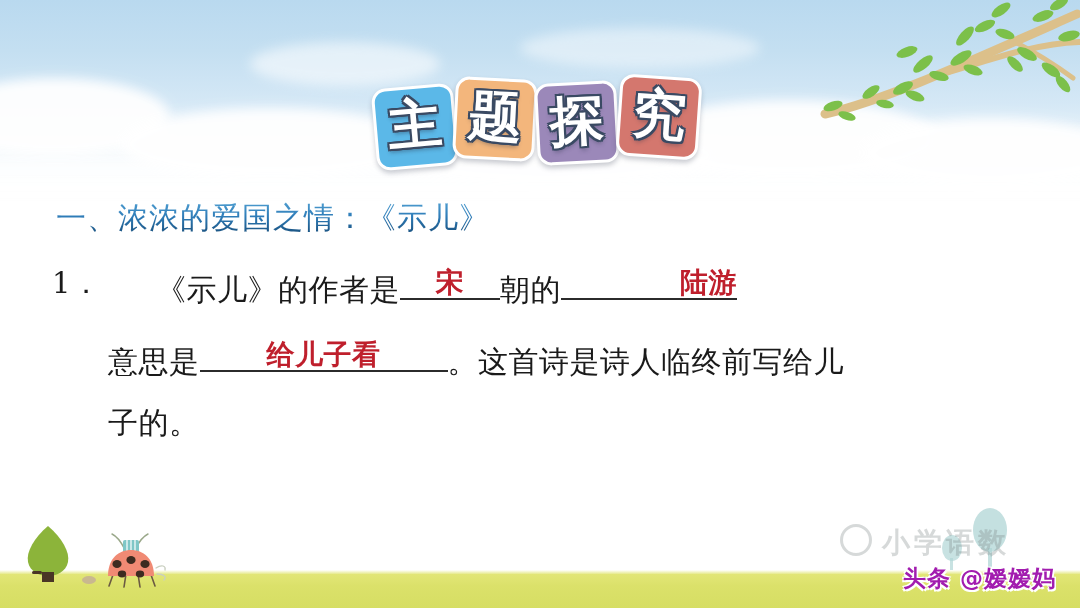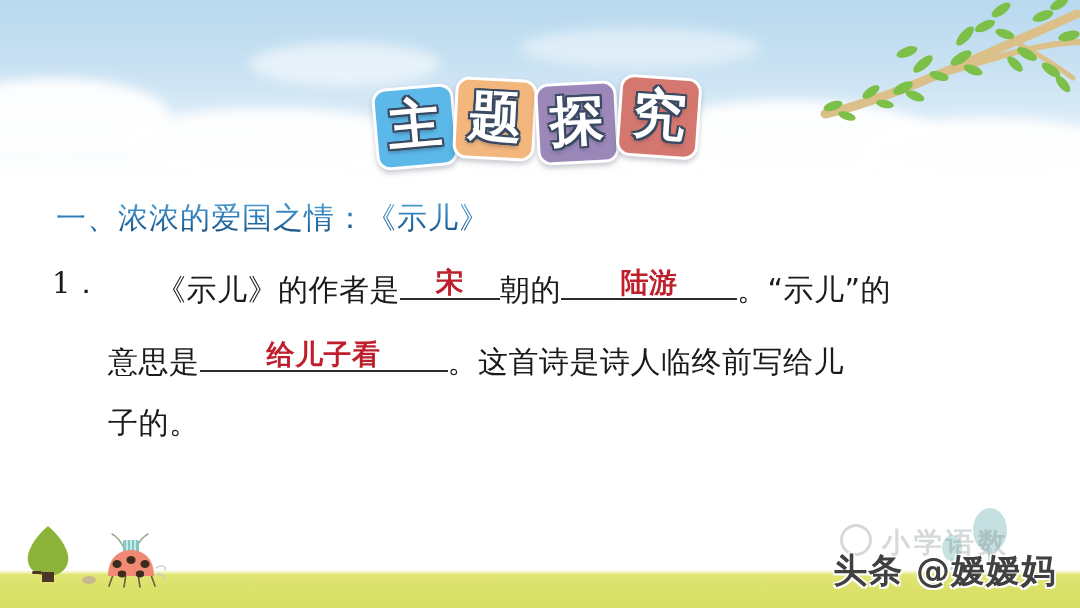--- a/index.html
+++ b/index.html
@@ -162,21 +162,21 @@
     left: 0;
     right: 0;
     bottom: 1px;
     font-size: 28px;
     font-weight: 700;
     color: #bf1f2c;
     font-family: "DejaVu Sans", "Liberation Sans", sans-serif;
     white-space: nowrap;
   }
   .blank-sm { width: 100px; }
-  .blank-md { width: 176px; }
+  .blank-md { width: 176px; text-align: right; }
   .blank-lg { width: 248px; }
 
   
   .grass {
     position: absolute;
     left: 0;
     bottom: 0;
     width: 1080px;
     height: 34px;
     background: linear-gradient(to bottom, #e2e677 0%, #dbe16a 35%, #d6de63 100%);
@@ -217,23 +217,23 @@
     border: 3px solid rgba(120,130,130,.30);
     border-radius: 50%;
     margin-right: 10px;
     vertical-align: -4px;
   }
   .wm-main {
     position: absolute;
     right: 24px;
     bottom: 14px;
     font-family: "DejaVu Sans", "Liberation Sans", sans-serif;
-    font-size: 34px;
+    font-size: 23px;
     font-weight: 700;
-    color: #404040;
+    color: #a21caf;
     letter-spacing: 1px;
     white-space: nowrap;
     text-shadow:
       -1.5px -1.5px 0 #ffffff,
        1.5px -1.5px 0 #ffffff,
       -1.5px  1.5px 0 #ffffff,
        1.5px  1.5px 0 #ffffff;
   }
   .plant-deco {
     position: absolute;
@@ -306,21 +306,21 @@
     <div class="tile tile-4" style="background:#d4776e">
       <span class="tile-char">究</span>
     </div>
   </div>
 
   <div class="section-heading">一、浓浓的爱国之情：《示儿》</div>
 
   <div class="qnum">1．</div>
 
   <div class="qline line-1">
-    <span>《示儿》的作者是</span><span class="blank blank-sm"><span class="ans">宋</span></span><span>朝的</span><span class="blank blank-md"><span class="ans">陆游</span></span><span>。“示儿”的</span>
+    <span>《示儿》的作者是</span><span class="blank blank-sm"><span class="ans">宋</span></span><span>朝的</span><span class="blank blank-md"><span class="ans">陆游</span></span>
   </div>
 
   <div class="qline line-2">
     <span>意思是</span><span class="blank blank-lg"><span class="ans">给儿子看</span></span><span>。这首诗是诗人临终前写给儿</span>
   </div>
 
   <div class="qline line-3">
     <span>子的。</span>
   </div>
 

